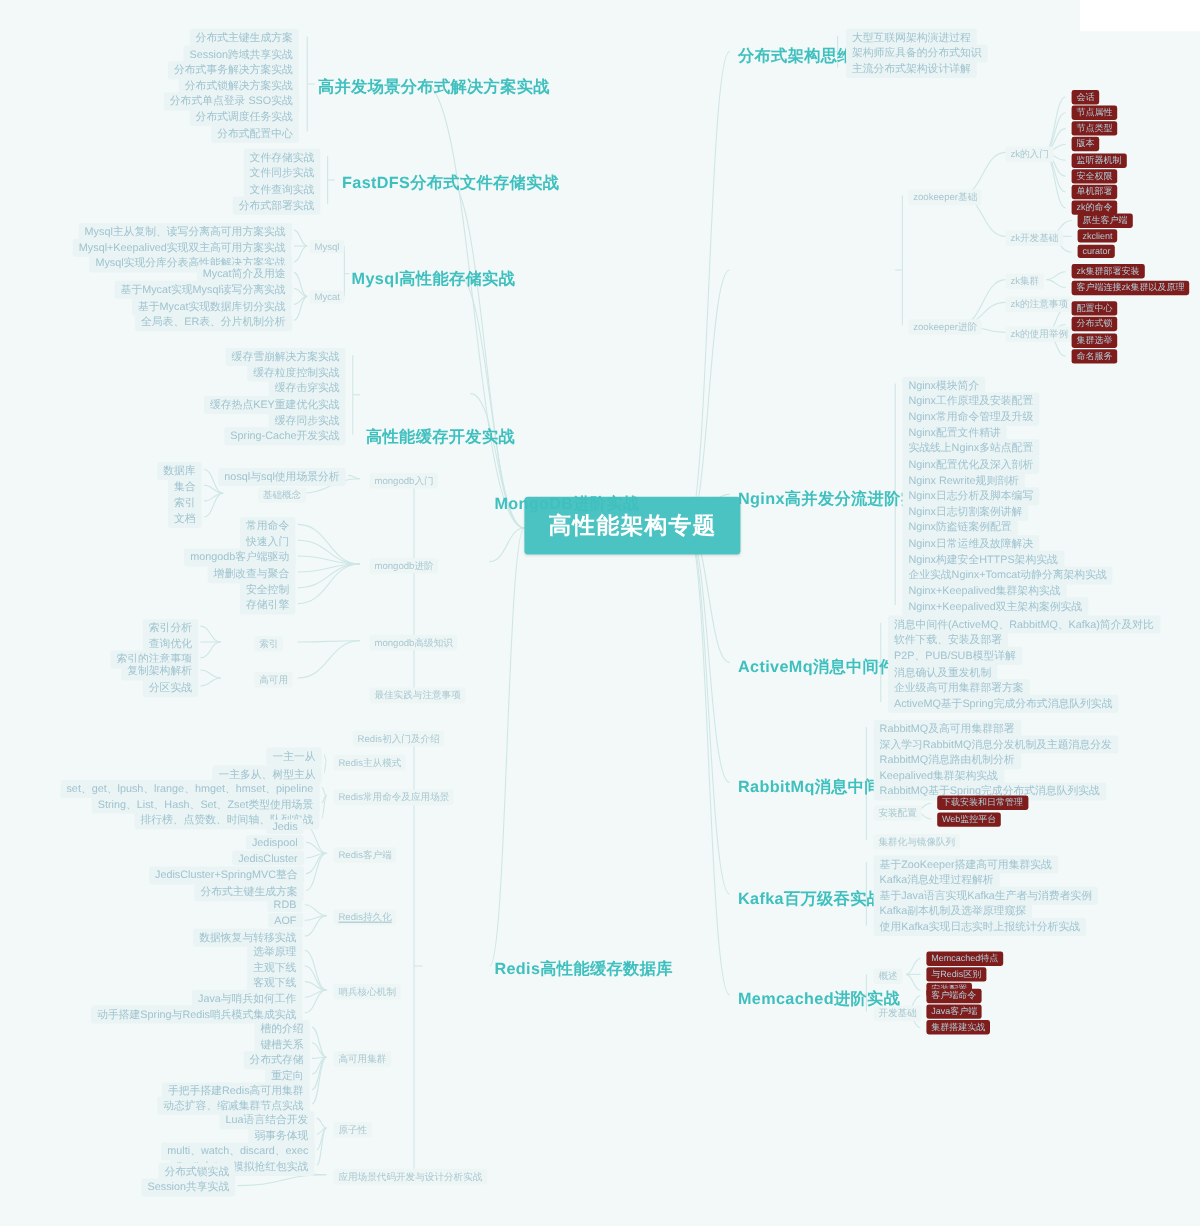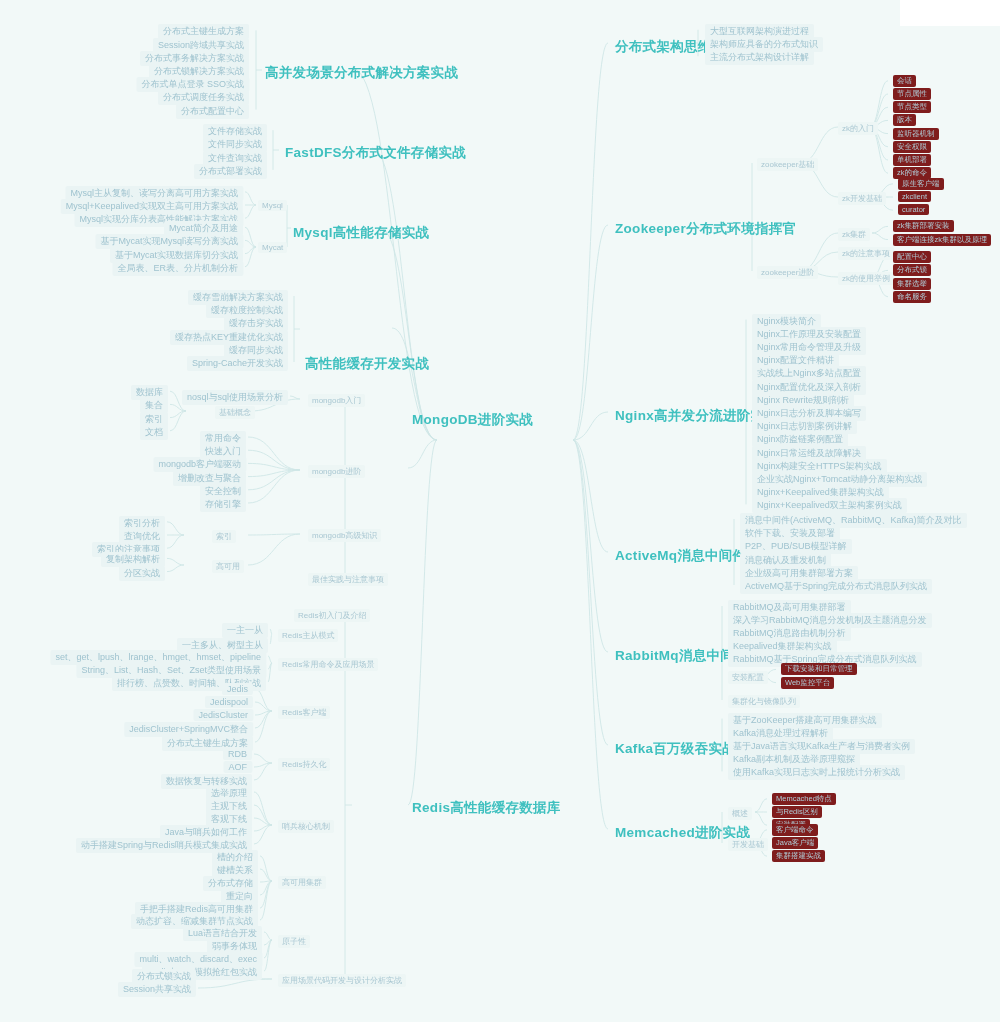--- a/index.html
+++ b/index.html
@@ -168,20 +168,21 @@
       <path d="M437,440 C422.5,440 422.5,805 408,805" stroke="#cfe6e6" fill="none" stroke-width="0.9"></path>
       <path d="M573,440 C590.5,440 590.5,43 608,43" stroke="#cfe6e6" fill="none" stroke-width="0.9"></path>
       <path d="M573,440 C590.5,440 590.5,225 608,225" stroke="#cfe6e6" fill="none" stroke-width="0.9"></path>
       <path d="M573,440 C590.5,440 590.5,412 608,412" stroke="#cfe6e6" fill="none" stroke-width="0.9"></path>
       <path d="M573,440 C590.5,440 590.5,552 608,552" stroke="#cfe6e6" fill="none" stroke-width="0.9"></path>
       <path d="M573,440 C590.5,440 590.5,652 608,652" stroke="#cfe6e6" fill="none" stroke-width="0.9"></path>
       <path d="M573,440 C590.5,440 590.5,745 608,745" stroke="#cfe6e6" fill="none" stroke-width="0.9"></path>
       <path d="M573,440 C590.5,440 590.5,829 608,829" stroke="#cfe6e6" fill="none" stroke-width="0.9"></path>
     </svg>
   <div class="topright"></div>
+<div class="node center" style="left: 437px; top: 414px;">高性能架构专题</div>
     <div class="node lvl2 r" style="left: 249px; top: 24.4px;">分布式主键生成方案</div>
     <div class="node lvl2 r" style="left: 249px; top: 37.6px;">Session跨域共享实战</div>
     <div class="node lvl2 r" style="left: 249px; top: 50.8px;">分布式事务解决方案实战</div>
     <div class="node lvl2 r" style="left: 249px; top: 64px;">分布式锁解决方案实战</div>
     <div class="node lvl2 r" style="left: 249px; top: 77.2px;">分布式单点登录 SSO实战</div>
     <div class="node lvl2 r" style="left: 249px; top: 90.4px;">分布式调度任务实战</div>
     <div class="node lvl2 r" style="left: 249px; top: 103.6px;">分布式配置中心</div>
     <div class="node lvl1" style="left: 261px; top: 62px;">高并发场景分布式解决方案实战</div>
     <div class="node lvl2 r" style="left: 267px; top: 124.2px;">文件存储实战</div>
     <div class="node lvl2 r" style="left: 267px; top: 137.4px;">文件同步实战</div>
@@ -236,21 +237,21 @@
     <div class="node lvl3" style="left: 278px; top: 658px;">Redis常用命令及应用场景</div>
     <div class="node lvl2 r" style="left: 266px; top: 650px;">set、get、lpush、lrange、hmget、hmset、pipeline</div>
     <div class="node lvl2 r" style="left: 266px; top: 663px;">String、List、Hash、Set、Zset类型使用场景</div>
     <div class="node lvl2 r" style="left: 266px; top: 676px;">排行榜、点赞数、时间轴、队列实战</div>
     <div class="node lvl3" style="left: 278px; top: 706px;">Redis客户端</div>
     <div class="node lvl2 r" style="left: 253px; top: 683px;">Jedis</div>
     <div class="node lvl2 r" style="left: 253px; top: 696px;">Jedispool</div>
     <div class="node lvl2 r" style="left: 253px; top: 709px;">JedisCluster</div>
     <div class="node lvl2 r" style="left: 253px; top: 722px;">JedisCluster+SpringMVC整合</div>
     <div class="node lvl2 r" style="left: 253px; top: 736px;">分布式主键生成方案</div>
-    <div class="node lvl3" style="left: 278px; top: 758px;">Redis持久化</div>
+    <div class="node lvl3" style="left: 278px; top: 758px; text-decoration: underline;">Redis持久化</div>
     <div class="node lvl2 r" style="left: 252px; top: 748px;">RDB</div>
     <div class="node lvl2 r" style="left: 252px; top: 761px;">AOF</div>
     <div class="node lvl2 r" style="left: 252px; top: 774px;">数据恢复与转移实战</div>
     <div class="node lvl3" style="left: 278px; top: 820px;">哨兵核心机制</div>
     <div class="node lvl2 r" style="left: 252px; top: 786px;">选举原理</div>
     <div class="node lvl2 r" style="left: 252px; top: 799px;">主观下线</div>
     <div class="node lvl2 r" style="left: 252px; top: 812px;">客观下线</div>
     <div class="node lvl2 r" style="left: 252px; top: 825px;">Java与哨兵如何工作</div>
     <div class="node lvl2 r" style="left: 252px; top: 838px;">动手搭建Spring与Redis哨兵模式集成实战</div>
     <div class="node lvl3" style="left: 278px; top: 876px;">高可用集群</div>
@@ -266,21 +267,20 @@
     <div class="node lvl2 r" style="left: 262px; top: 952px;">multi、watch、discard、exec</div>
     <div class="node lvl2 r" style="left: 262px; top: 965px;">Redis与Lua模拟抢红包实战</div>
     <div class="node lvl3" style="left: 278px; top: 974px;">应用场景代码开发与设计分析实战</div>
     <div class="node lvl2 r" style="left: 196px; top: 969px;">分布式锁实战</div>
     <div class="node lvl2 r" style="left: 196px; top: 982px;">Session共享实战</div>
     <div class="node lvl1" style="left: 408px; top: 797px;">Redis高性能缓存数据库</div>
     <div class="node lvl1" style="left: 611px; top: 36px;">分布式架构思维</div>
     <div class="node lvl2" style="left: 705px; top: 23.8px;">大型互联网架构演进过程</div>
     <div class="node lvl2" style="left: 705px; top: 37px;">架构师应具备的分布式知识</div>
     <div class="node lvl2" style="left: 705px; top: 50.2px;">主流分布式架构设计详解</div>
-    <div class="node lvl1" style="left: 611px; top: 218px;">Zookeeper分布式环境指挥官</div>
     <div class="node lvl3" style="left: 757px; top: 158px;">zookeeper基础</div>
     <div class="node lvl3" style="left: 757px; top: 266px;">zookeeper进阶</div>
     <div class="node lvl3" style="left: 838px; top: 122px;">zk的入门</div>
     <div class="node lvl4" style="left: 893px; top: 74.8px;">会话</div>
     <div class="node lvl4" style="left: 893px; top: 88px;">节点属性</div>
     <div class="node lvl4" style="left: 893px; top: 101.2px;">节点类型</div>
     <div class="node lvl4" style="left: 893px; top: 114.4px;">版本</div>
     <div class="node lvl4" style="left: 893px; top: 127.6px;">监听器机制</div>
     <div class="node lvl4" style="left: 893px; top: 140.8px;">安全权限</div>
     <div class="node lvl4" style="left: 893px; top: 154px;">单机部署</div>

